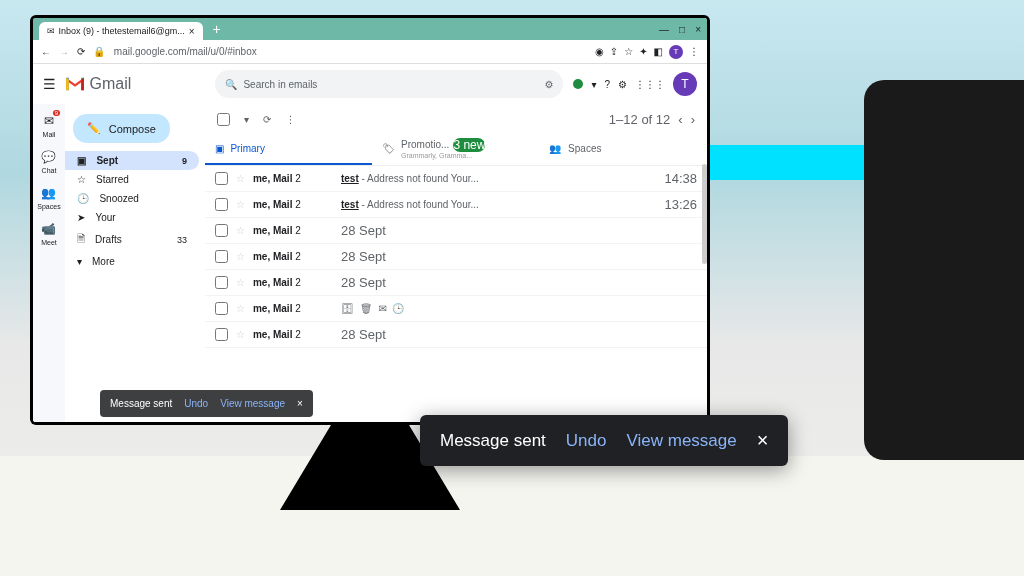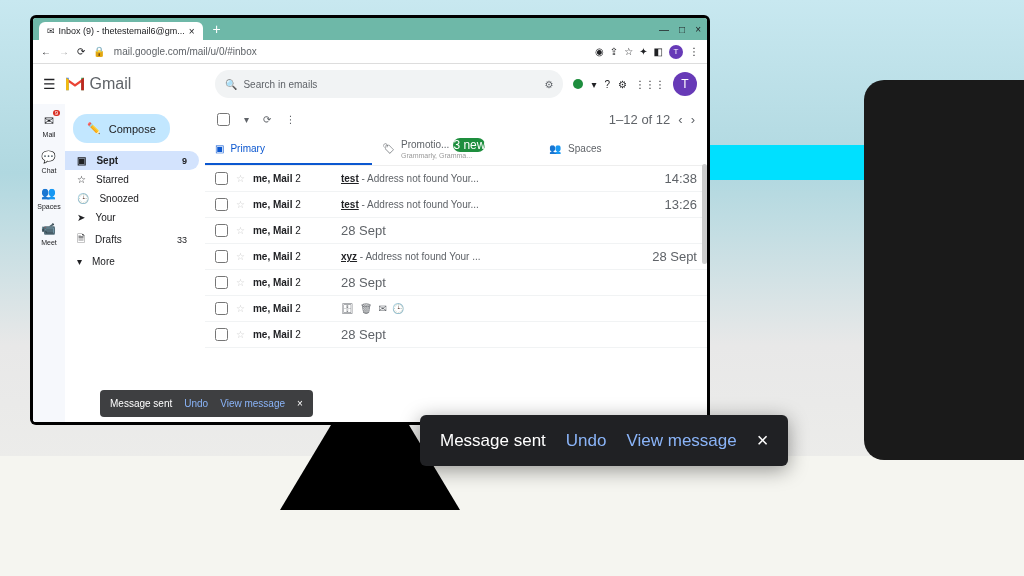--- a/index.html
+++ b/index.html
@@ -235,21 +235,20 @@
             <div class="email-row">
     <input type="checkbox" style="">
     <span style="color:#ccc">☆</span>
     <span class="sender"><b>me, Mail</b> 2</span>
     <span class="date">28 Sept</span>
             </div>
             <div class="email-row">
     <input type="checkbox" style="">
     <span style="color:#ccc">☆</span>
     <span class="sender"><b>me, Mail</b> 2</span>
-    <span class="subject-line"><b>xyz</b> - Address not found Your ...</span>
     <span class="date">28 Sept</span>
             </div>
             <div class="email-row">
     <input type="checkbox" style="">
     <span style="color:#ccc">☆</span>
     <span class="sender"><b>me, Mail</b> 2</span>
     <span class="date">28 Sept</span>
             </div>
             <div class="email-row">
     <input type="checkbox" style="">

